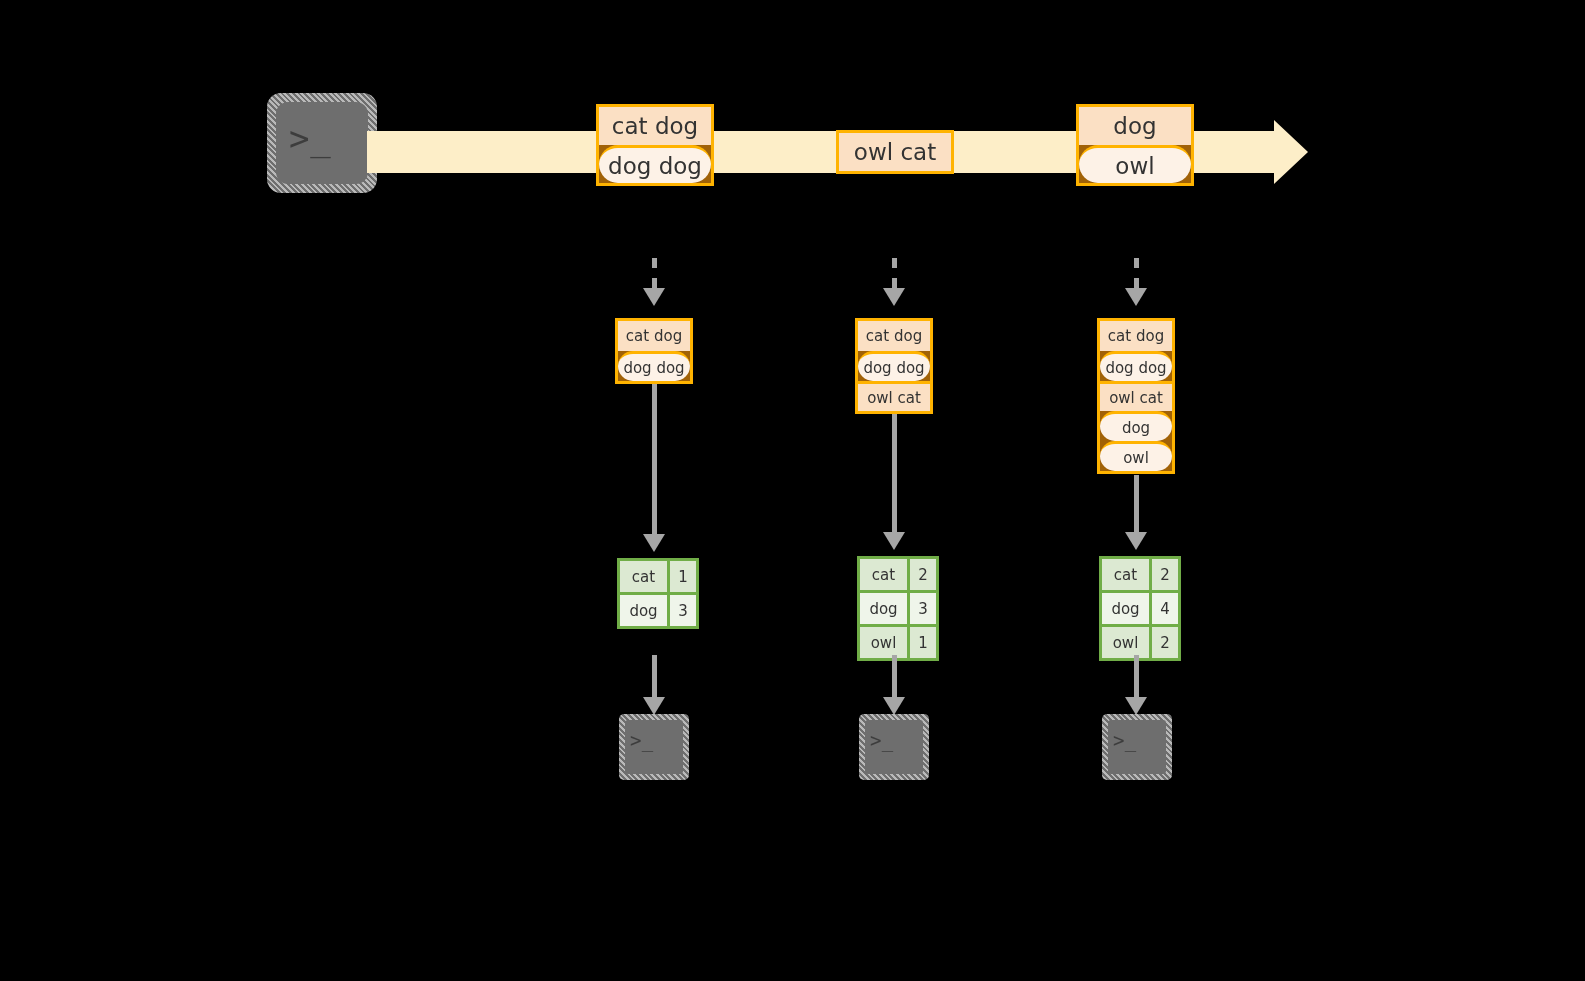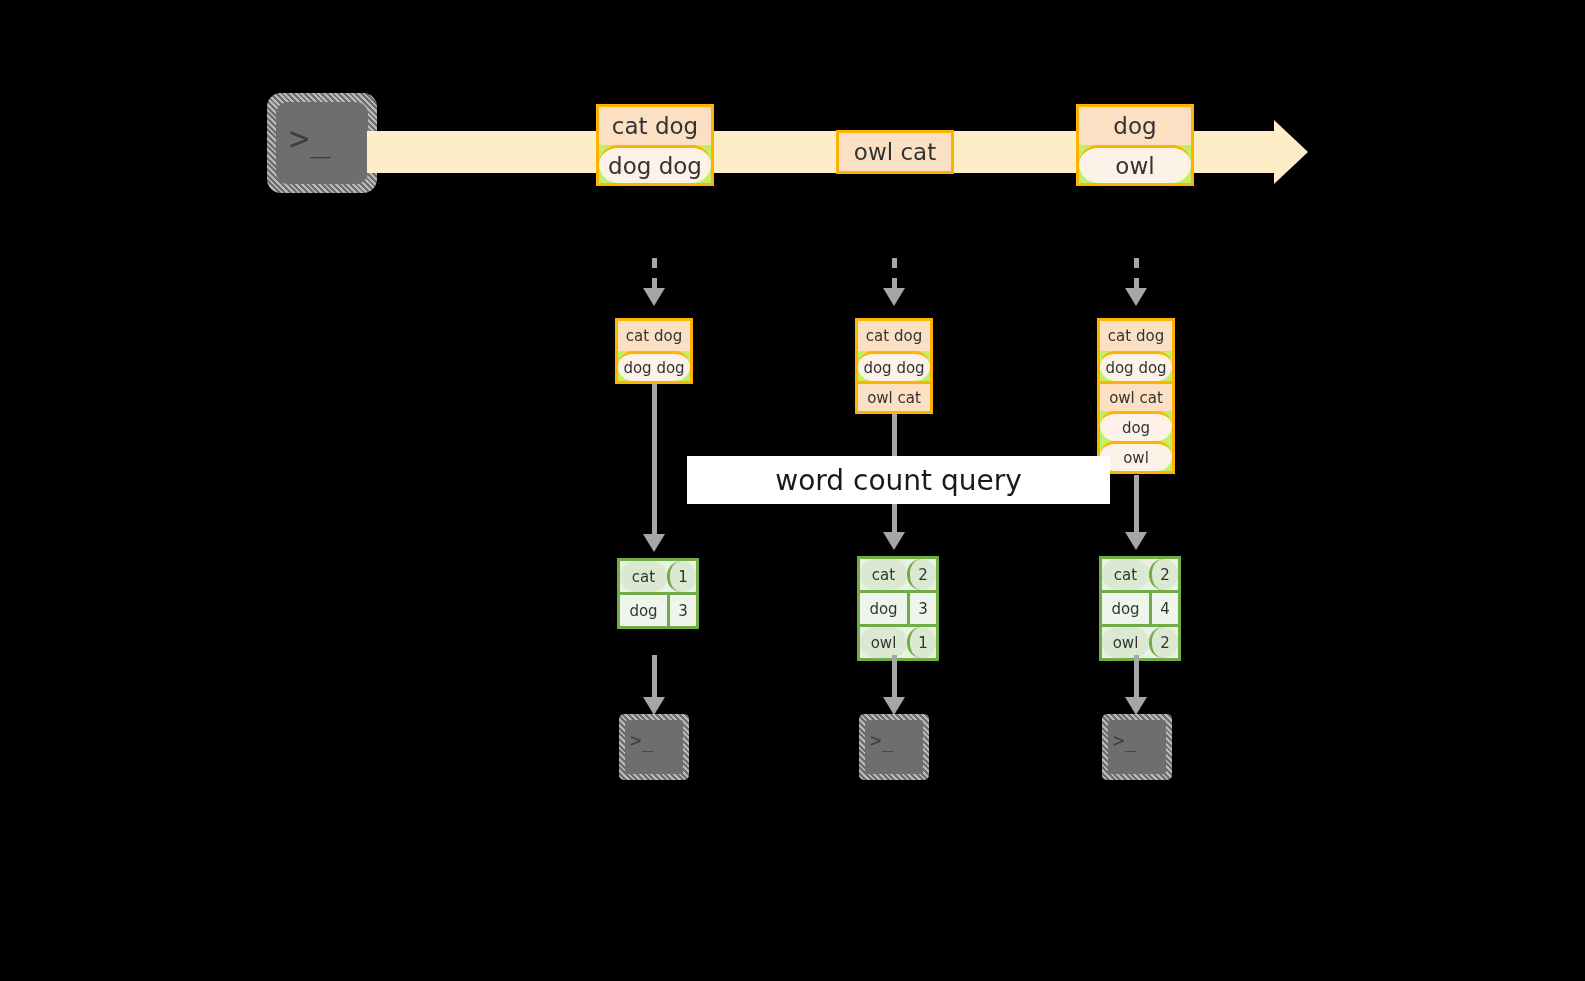--- a/index.html
+++ b/index.html
@@ -98,21 +98,21 @@
     border-top: 32px solid transparent;
     border-bottom: 32px solid transparent;
     border-left: 34px solid #fdeec8;
   }
 
   
   .ebox {
     position: absolute;
     box-sizing: border-box;
     border: 3px solid #ffb300;
-    background: #bef264;
+    background: #a16207;
   }
   .ebox .cell {
     box-sizing: border-box;
     display: flex;
     align-items: center;
     justify-content: center;
     color: #333333;
     white-space: nowrap;
   }
   .ebox .cell.dark { background: #fbe0c4; }
@@ -160,21 +160,21 @@
     justify-content: center;
     color: #333333;
     font-size: 15px;
     white-space: nowrap;
   }
   .gbox .gcell.word { width: 47px; }
   .gbox .gcell.count {
     width: 29px;
     border-left: 3px solid #70ad47;
   }
-  .gbox .grow.dark .gcell { background: #dce9d2; border-radius: 15px; }
+  .gbox .grow.dark .gcell { background: #dce9d2; }
   .gbox .grow.light .gcell { background: #eff5ea; }
 
   .green-1 { left: 617px; top: 558px; }
   .green-2 { left: 857px; top: 556px; }
   .green-3 { left: 1099px; top: 556px; }
 
   
   .vline {
     position: absolute;
     width: 5px;
@@ -263,21 +263,20 @@
 
   <div class="vline" style="left:652px; top:384px; height:150px;"></div>
   <div class="vhead" style="left:643px; top:534px;"></div>
 
   <div class="vline" style="left:892px; top:414px; height:118px;"></div>
   <div class="vhead" style="left:883px; top:532px;"></div>
 
   <div class="vline" style="left:1134px; top:475px; height:57px;"></div>
   <div class="vhead" style="left:1125px; top:532px;"></div>
 
-  <div class="query-label">word count query</div>
 
   <div class="gbox green-1">
     <div class="grow dark">
       <div class="gcell word">cat</div>
       <div class="gcell count">1</div>
     </div>
     <div class="grow light">
       <div class="gcell word">dog</div>
       <div class="gcell count">3</div>
     </div>

